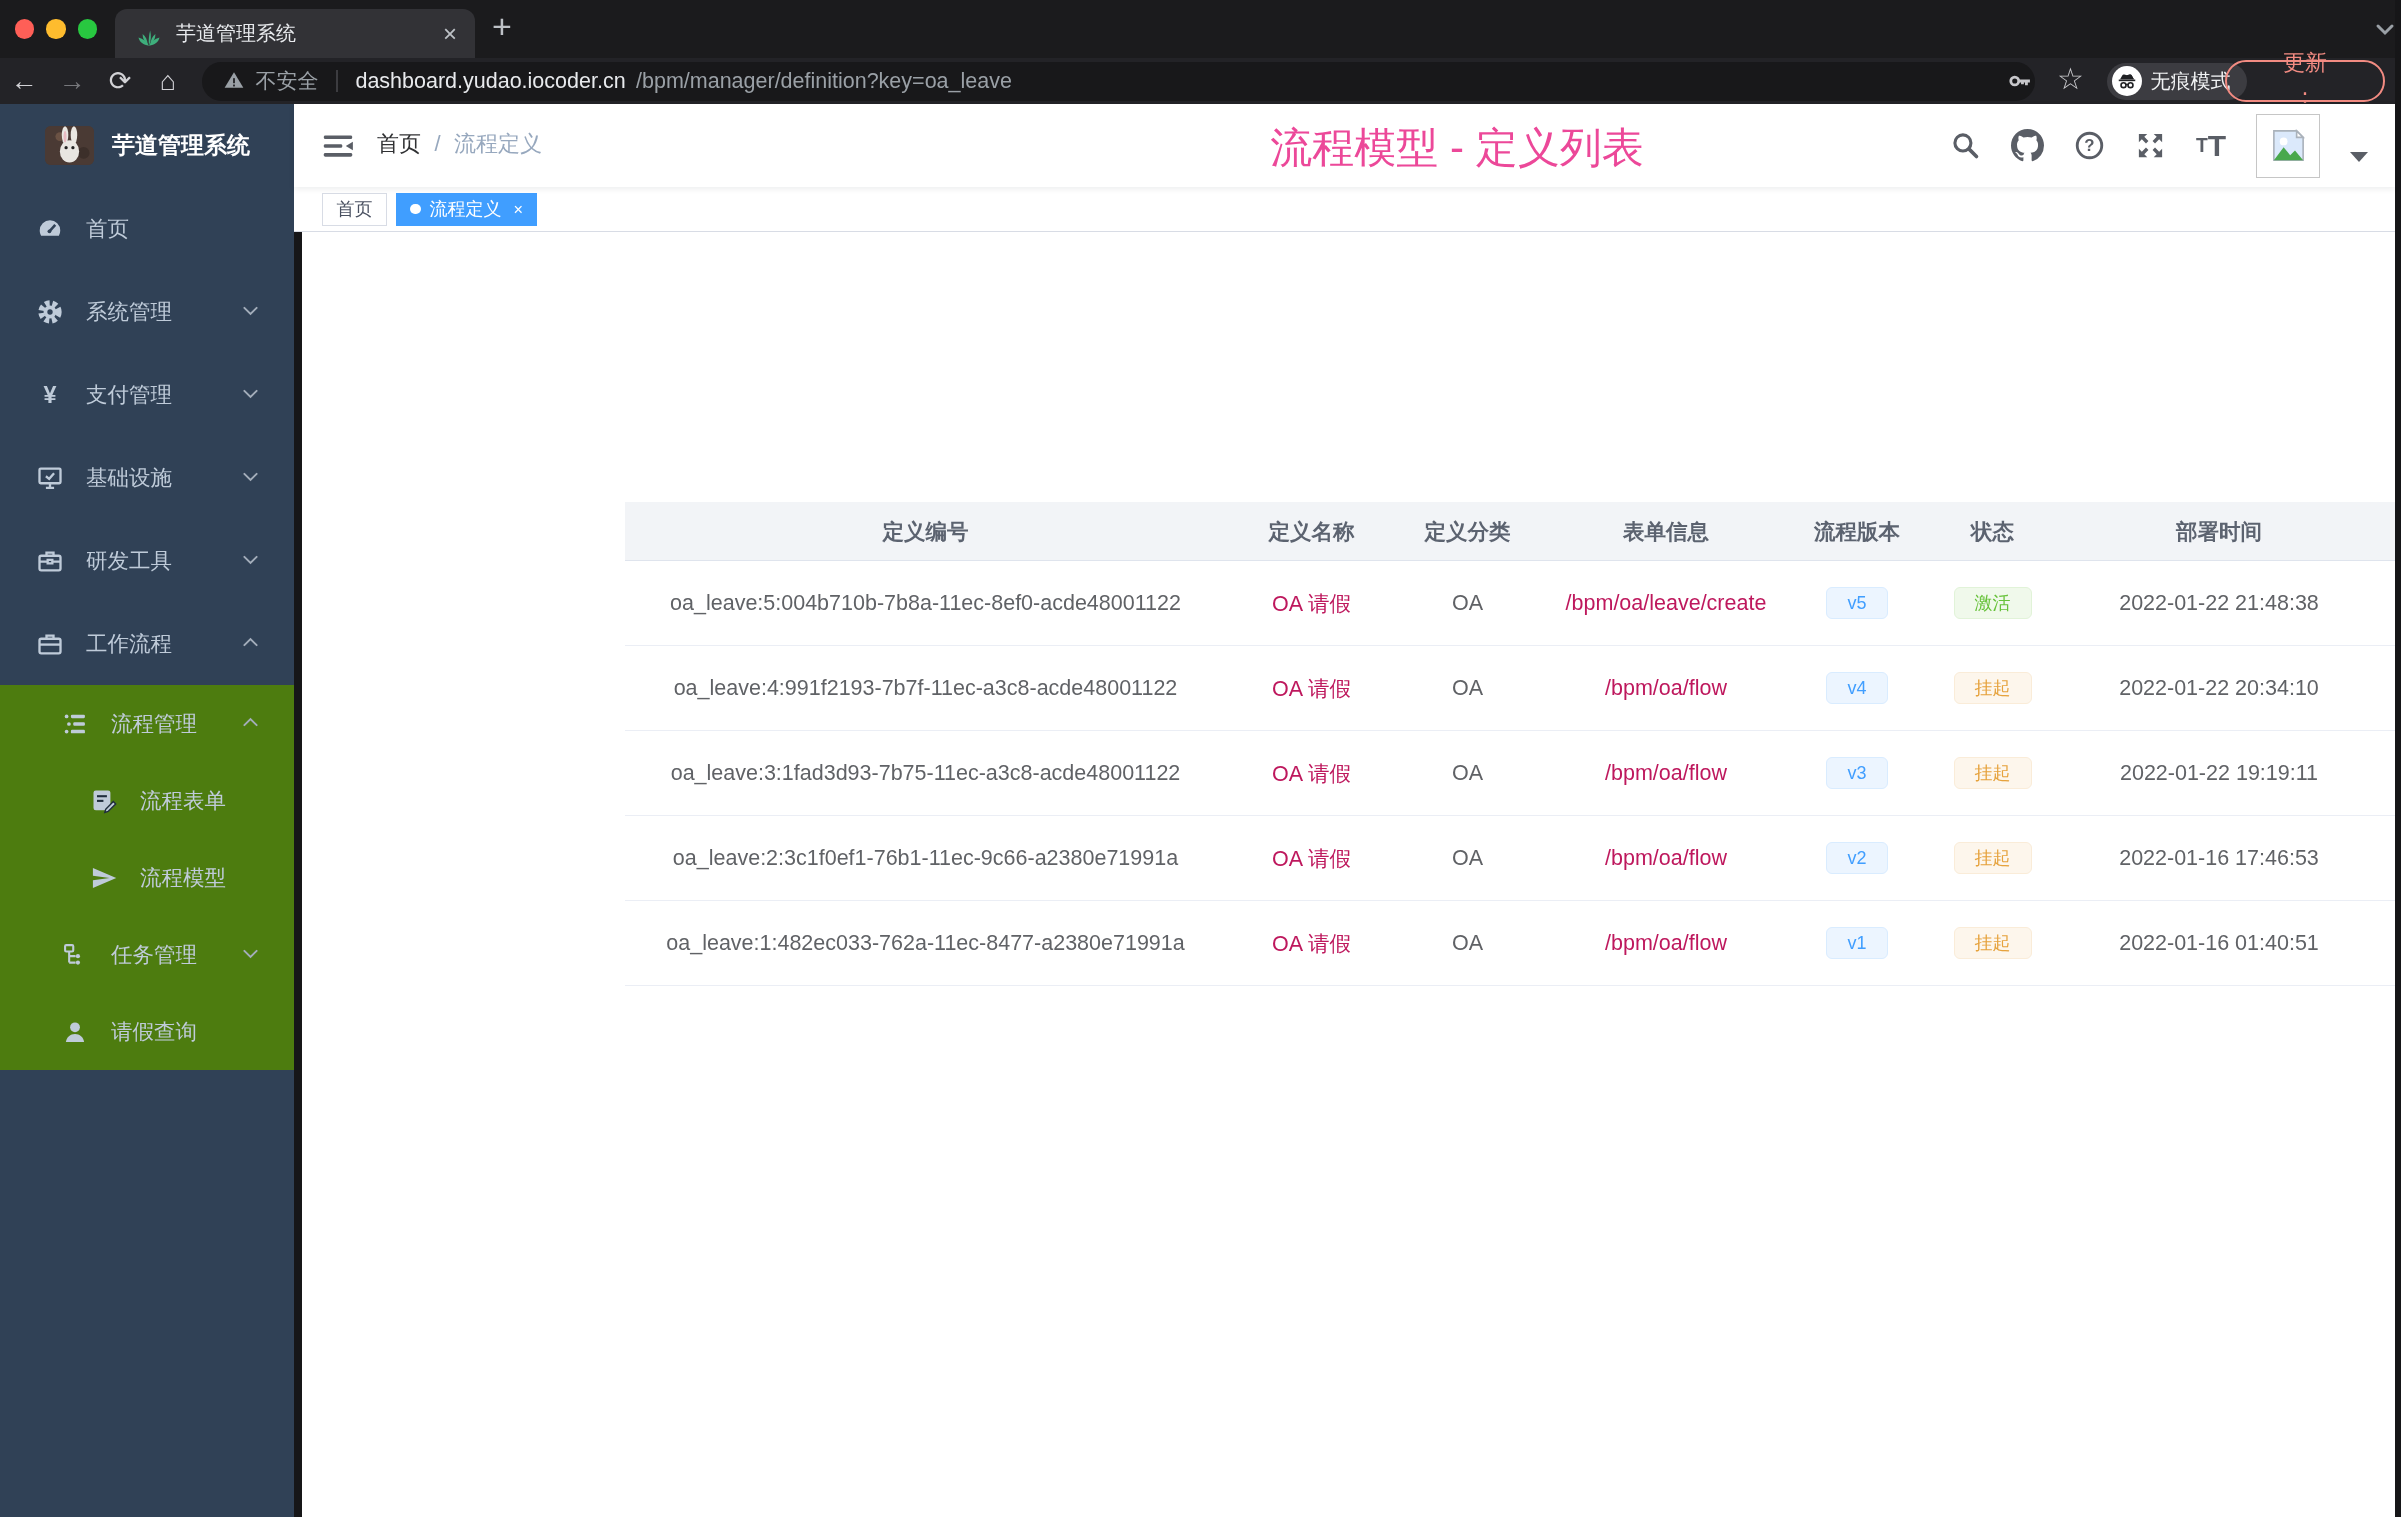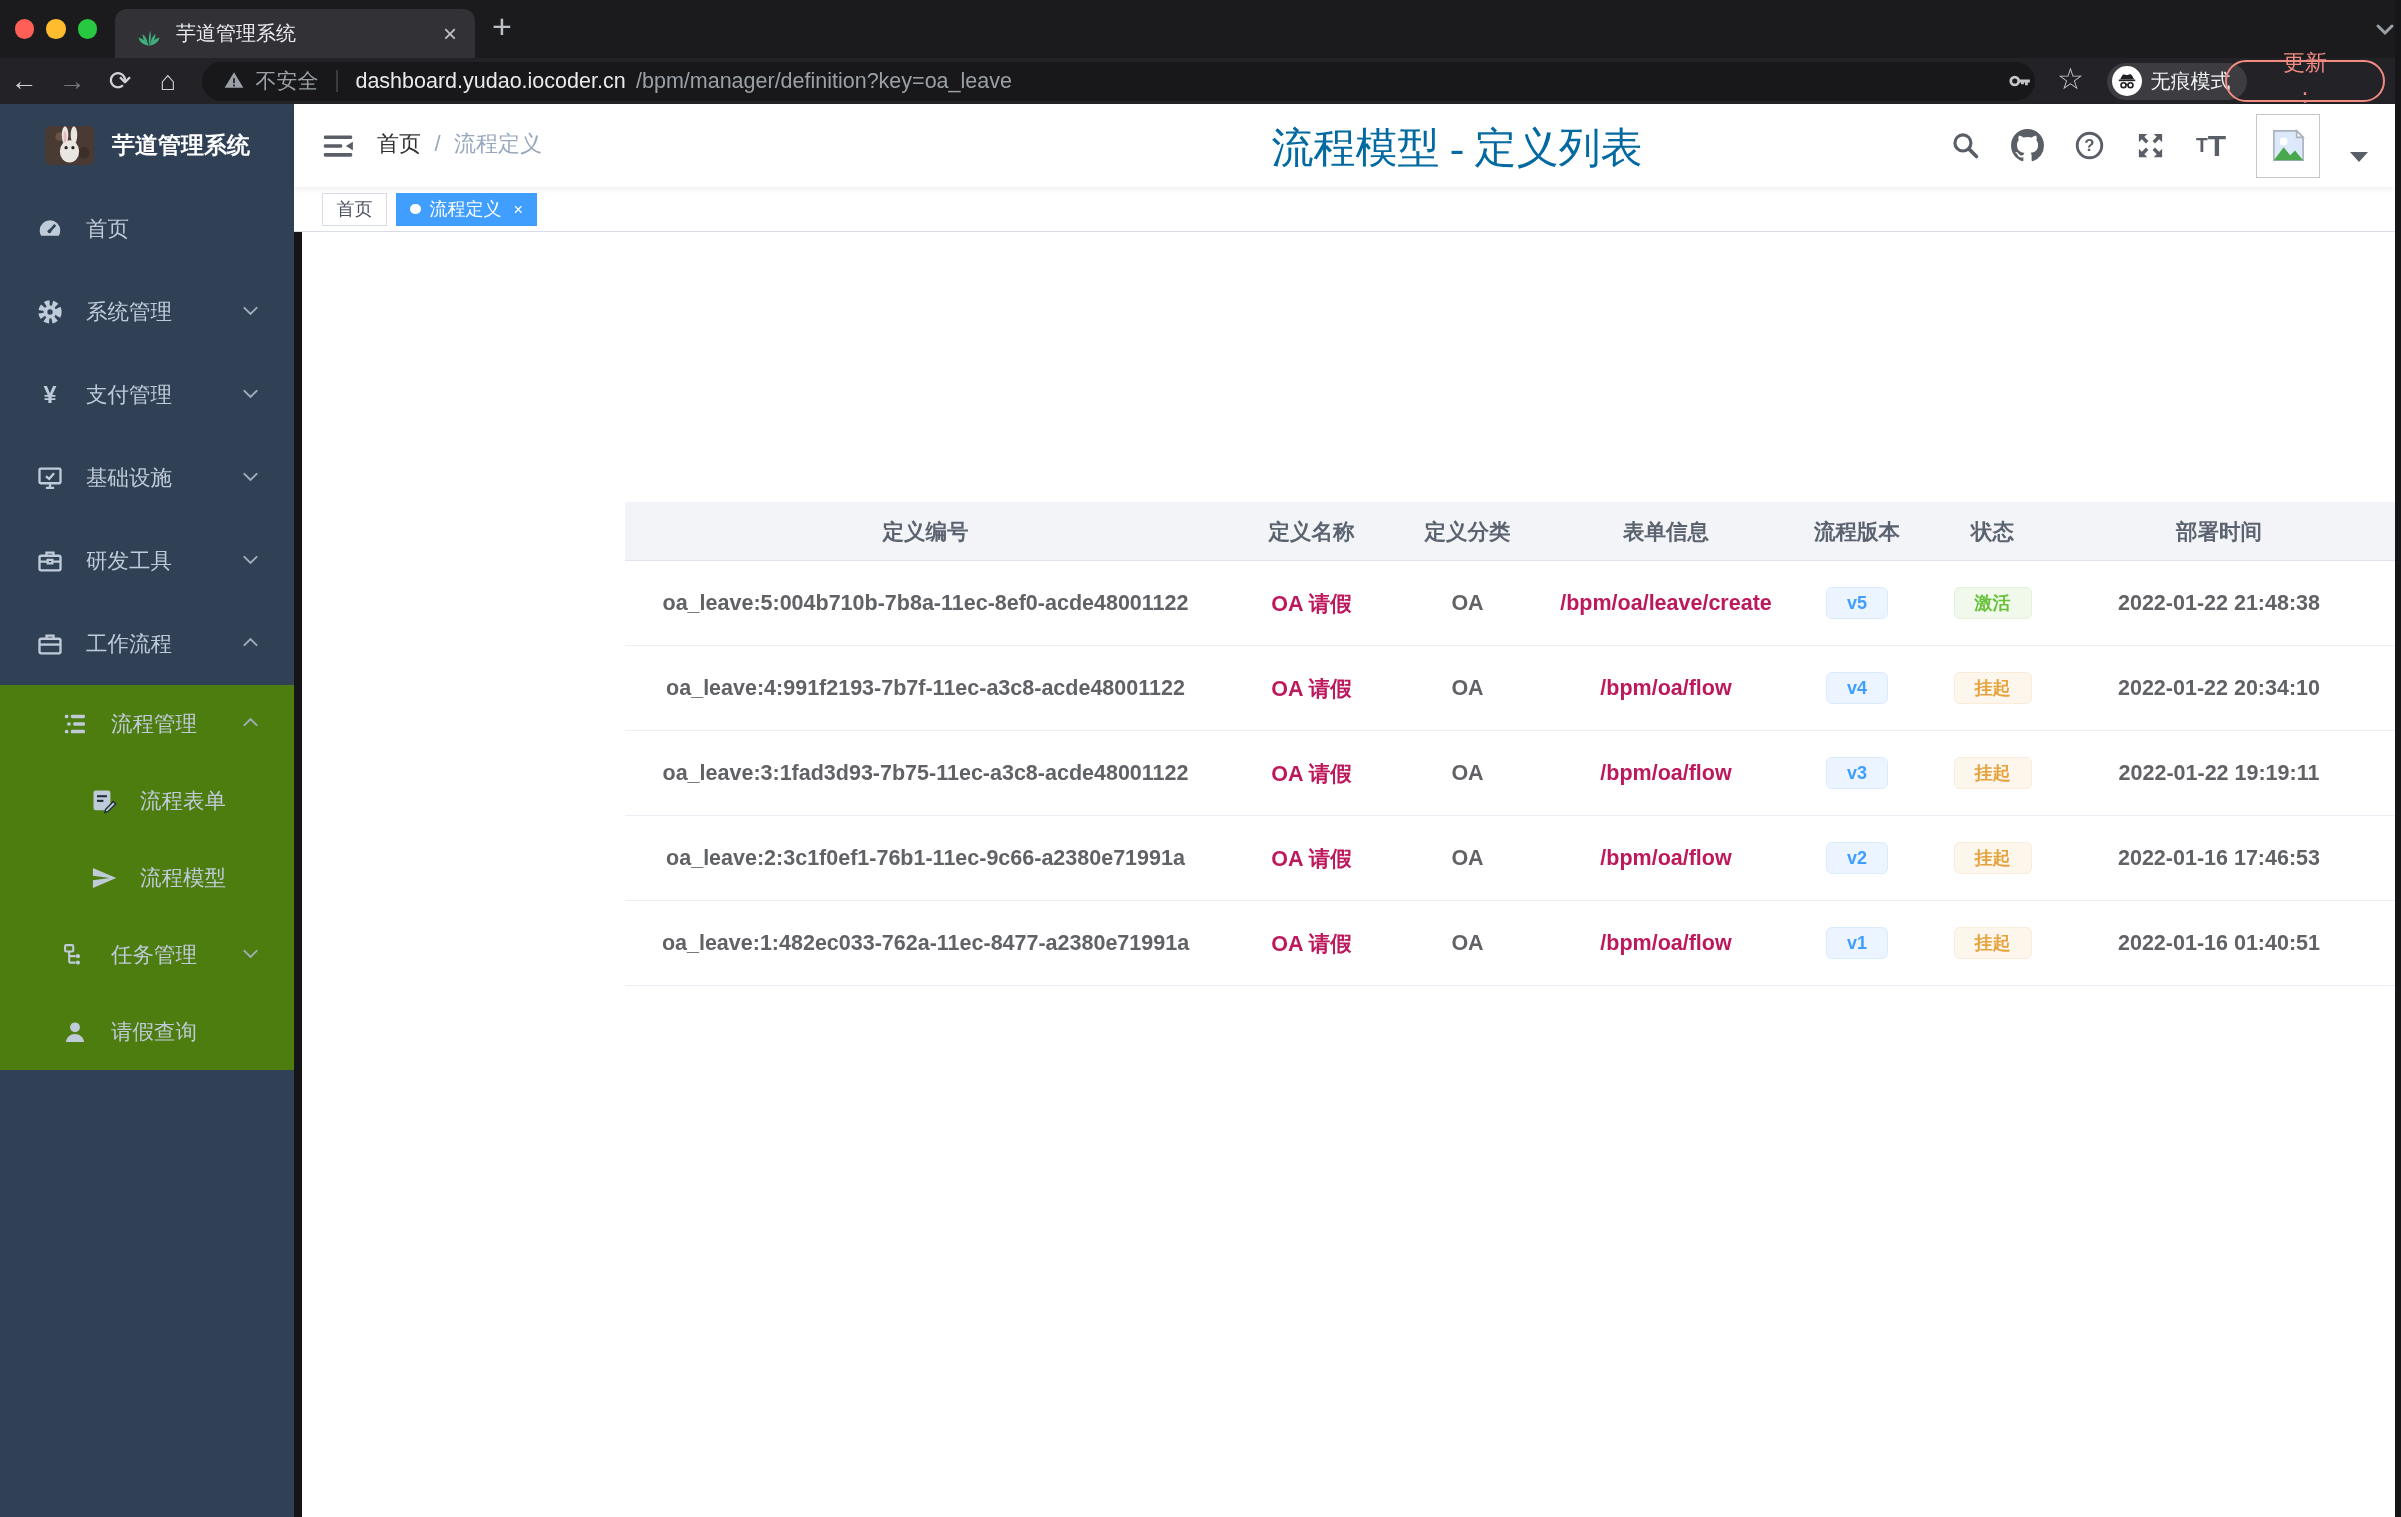--- a/index.html
+++ b/index.html
@@ -80,21 +80,21 @@
   .tag .dot { width:10.4px; height:10.4px; border-radius:50%; background:#fff; }
   .tag .tclose { font-size:16.3px; margin-left:3px; }
 
   
   .content { position:absolute; left:302px; top:232px; width:2101px; height:1285px; background:#fff; }
   .table { position:absolute; left:323px; top:270px; width:2046px; }
   .trow { display:flex; width:2046px; }
   .th { height:59px; background:#f2f4f7; display:flex; align-items:center; justify-content:center;
     font-size:21.5px; font-weight:bold; color:#5c6370; border-bottom:1.5px solid #dfe4ed; }
   .td { height:85px; display:flex; align-items:center; justify-content:center; font-size:21.5px;
-    color:#606266; border-bottom:1.5px solid #ebeef5; text-align:right;font-weight:bold; }
+    color:#606266; border-bottom:1.5px solid #ebeef5; text-align:right; }
   .c-id{width:601px;} .c-name{width:171px;} .c-cat{width:141px;} .c-form{width:256px;}
   .c-ver{width:126px;} .c-status{width:145px;} .c-time{width:308px;} .c-fill{width:74px;}
   .link { color:#be185d; text-decoration:none; cursor:pointer; }
   .badge { font-size:18px; padding:6px 20px; border-radius:6px; border:1.5px solid; line-height:1; }
   .badge-ver { background:#ecf5ff; border-color:#d9ecff; color:#409eff; }
   .badge-success { background:#f0f9eb; border-color:#e1f3d8; color:#67c23a; }
   .badge-warning { background:#fdf6ec; border-color:#faecd8; color:#e6a23c; }
 
   
   .pagination { position:absolute; left:323px; top:793px; width:2046px; height:48px;
@@ -343,21 +343,21 @@
         <rect x="2" y="16.9" width="20" height="2.6" rx="1"></rect>
         <path d="M22.5 9v6l-5-3z"></path>
           </g>
         </svg>
     </span>
     <div class="crumb">
       <span class="crumb-home">首页</span>
       <span class="crumb-sep">/</span>
       <span class="crumb-cur">流程定义</span>
     </div>
-    <div class="annotation" style="color:#0369a1;font-family:Liberation Serif, serif;">流程模型 - 定义列表</div>
+    <div class="annotation" style="color:#ec4899;">流程模型 - 定义列表</div>
     <div class="nav-icons">
       <span class="nav-ic">
         <svg viewBox="0 0 24 24" width="31" height="31">
             <circle cx="10" cy="10" r="6.2" fill="none" stroke="#5a5e66" stroke-width="2.4"></circle>
             <line x1="14.8" y1="14.8" x2="20.5" y2="20.5" stroke="#5a5e66" stroke-width="2.8" stroke-linecap="round"></line>
           </svg>
       </span>
       <span class="nav-ic">
         <svg viewBox="0 0 16 16" width="33" height="33">
             <path fill="#5a5e66" d="M8 0C3.58 0 0 3.58 0 8c0 3.54 2.29 6.53 5.47 7.59.4.07.55-.17.55-.38 0-.19-.01-.82-.01-1.49-2.01.37-2.53-.49-2.69-.94-.09-.23-.48-.94-.82-1.13-.28-.15-.68-.52-.01-.53.63-.01 1.08.58 1.23.82.72 1.21 1.87.87 2.33.66.07-.52.28-.87.51-1.07-1.78-.2-3.64-.89-3.64-3.95 0-.87.31-1.59.82-2.15-.08-.2-.36-1.02.08-2.12 0 0 .67-.21 2.2.82.64-.18 1.32-.27 2-.27s1.36.09 2 .27c1.53-1.04 2.2-.82 2.2-.82.44 1.1.16 1.92.08 2.12.51.56.82 1.27.82 2.15 0 3.07-1.87 3.75-3.65 3.95.29.25.54.73.54 1.48 0 1.07-.01 1.93-.01 2.2 0 .21.15.46.55.38A8.01 8.01 0 0 0 16 8c0-4.42-3.58-8-8-8z"></path>

